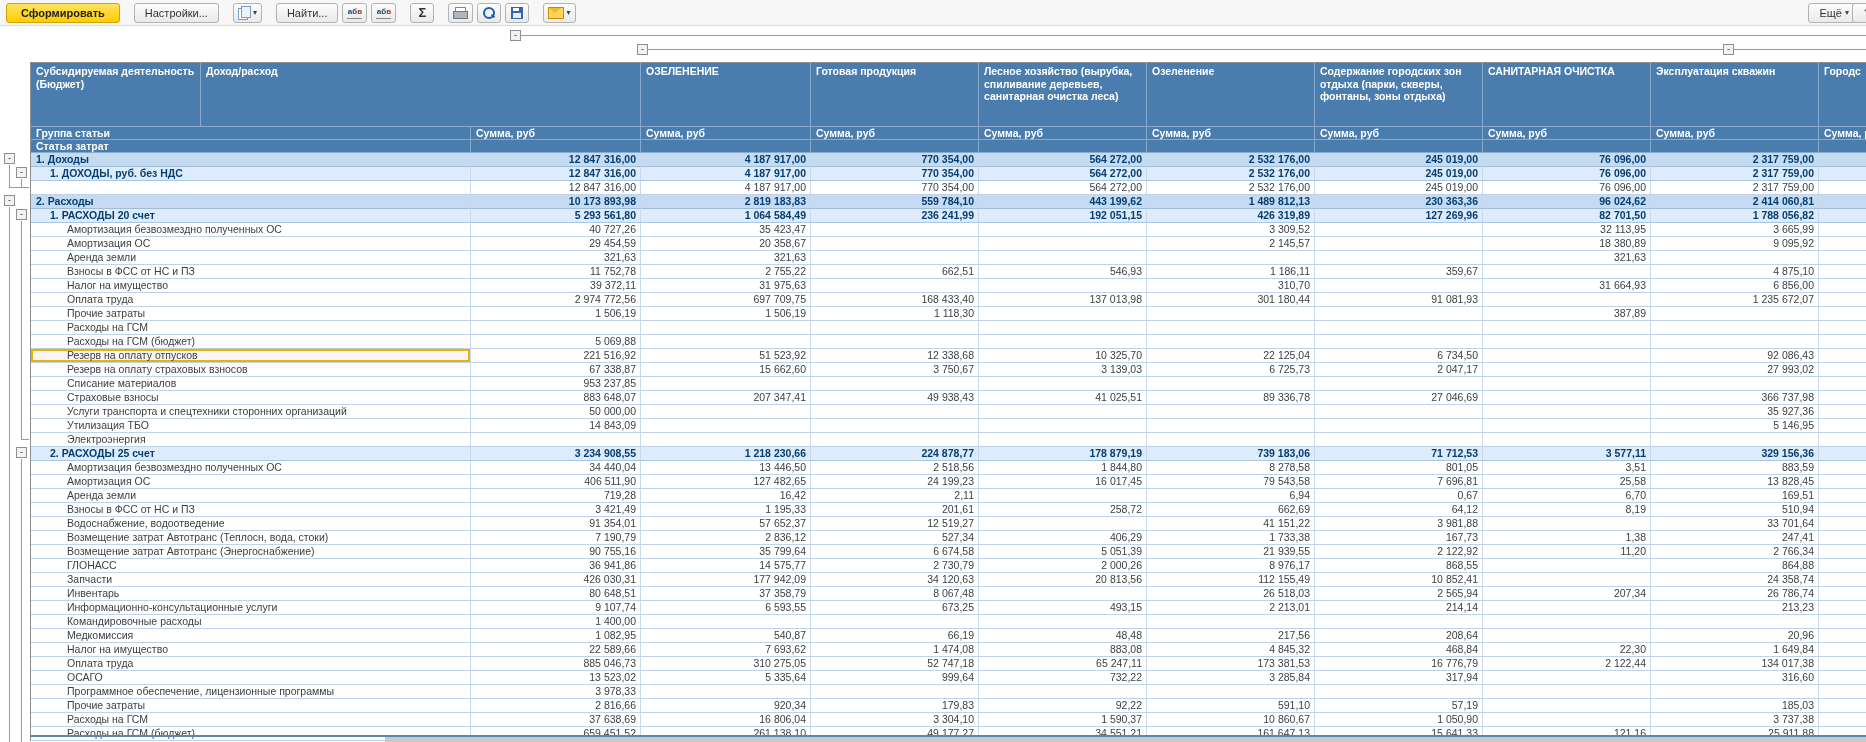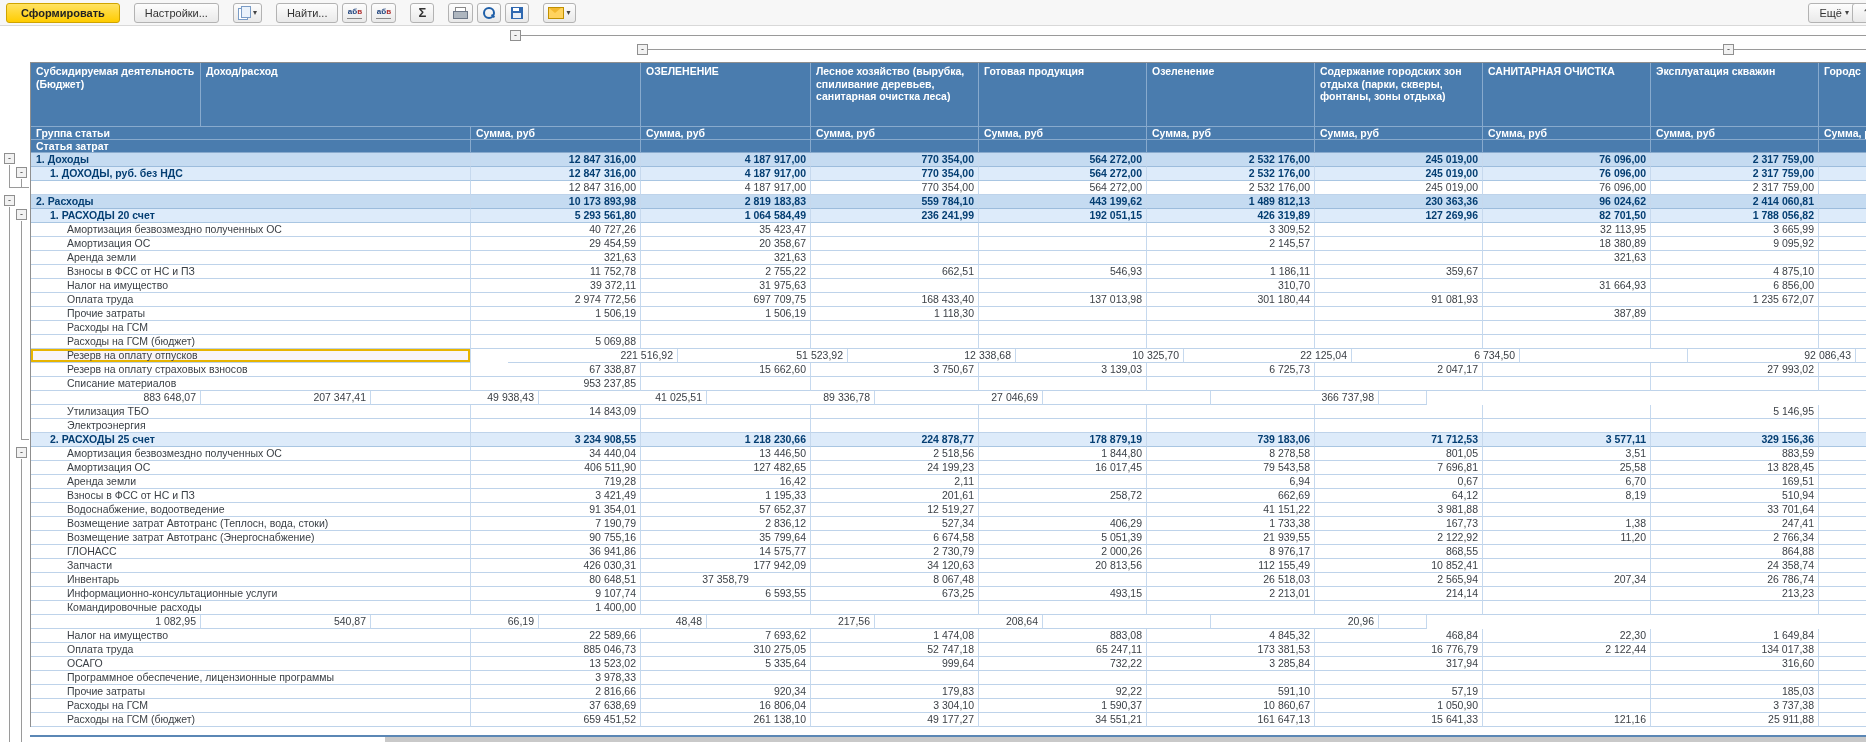--- a/index.html
+++ b/index.html
@@ -122,22 +122,22 @@
   <div class="gbox" style="left:510px;top:4px;">-</div>
   <div class="cg-line" style="left:648px;top:23px;width:1218px;"></div>
   <div class="gbox" style="left:637px;top:18px;">-</div>
   <div class="gbox" style="left:1723px;top:18px;">-</div>
 
   <div class="grid">
       <div class="rw hd hmain">
         <div class="c lab" style="width: 170px;">Субсидируемая деятельность (Бюджет)</div>
         <div class="c lab" style="width: 440px;">Доход/расход</div>
         <div class="c lab" style="width: 170px;">ОЗЕЛЕНЕНИЕ</div>
+        <div class="c lab" style="width: 168px;">Готовая продукция</div>
         <div class="c lab" style="width: 168px;">Лесное хозяйство (вырубка, спиливание деревьев, санитарная очистка леса)</div>
-        <div class="c lab" style="width: 168px;">Готовая продукция</div>
         <div class="c lab" style="width: 168px;">Озеленение</div>
         <div class="c lab" style="width: 168px;">Содержание городских зон отдыха (парки, скверы, фонтаны, зоны отдыха)</div>
         <div class="c lab" style="width: 168px;">САНИТАРНАЯ ОЧИСТКА</div>
         <div class="c lab" style="width: 168px;">Эксплуатация скважин</div>
         <div class="c lab" style="width: 48px;">Городс</div>
       </div>
       <div class="rw hd hdim">
         <div class="c lab" style="width: 440px;">Группа статьи</div>
         <div class="c lab" style="width: 170px;">Сумма, руб</div>
         <div class="c lab" style="width: 170px;">Сумма, руб</div>
@@ -325,21 +325,21 @@
         <div class="c num" style="width: 168px;"></div>
         <div class="c num" style="width: 168px;"></div>
         <div class="c num" style="width: 168px;"></div>
         <div class="c num" style="width: 168px;"></div>
         <div class="c num" style="width: 168px;"></div>
         <div class="c num" style="width: 168px;"></div>
         <div class="c num" style="width: 48px;"></div>
       </div>
       <div class="rw ">
         <div class="c lab ind3 sel" style="width: 440px;">Резерв на оплату отпусков</div>
-        <div class="c num" style="width: 170px; margin-left: 37px;">221 516,92</div>
+        <div class="c num" style="width: 170px;">221 516,92</div>
         <div class="c num" style="width: 170px;">51 523,92</div>
         <div class="c num" style="width: 168px;">12 338,68</div>
         <div class="c num" style="width: 168px;">10 325,70</div>
         <div class="c num" style="width: 168px;">22 125,04</div>
         <div class="c num" style="width: 168px;">6 734,50</div>
         <div class="c num" style="width: 168px;"></div>
         <div class="c num" style="width: 168px;">92 086,43</div>
         <div class="c num" style="width: 48px;"></div>
       </div>
       <div class="rw ">
@@ -360,28 +360,41 @@
         <div class="c num" style="width: 170px;"></div>
         <div class="c num" style="width: 168px;"></div>
         <div class="c num" style="width: 168px;"></div>
         <div class="c num" style="width: 168px;"></div>
         <div class="c num" style="width: 168px;"></div>
         <div class="c num" style="width: 168px;"></div>
         <div class="c num" style="width: 168px;"></div>
         <div class="c num" style="width: 48px;"></div>
       </div>
       <div class="rw ">
+        <div class="c lab ind3" style="width: 440px;">Страховые взносы</div>
         <div class="c num" style="width: 170px;">883 648,07</div>
         <div class="c num" style="width: 170px;">207 347,41</div>
         <div class="c num" style="width: 168px;">49 938,43</div>
         <div class="c num" style="width: 168px;">41 025,51</div>
         <div class="c num" style="width: 168px;">89 336,78</div>
         <div class="c num" style="width: 168px;">27 046,69</div>
         <div class="c num" style="width: 168px;"></div>
         <div class="c num" style="width: 168px;">366 737,98</div>
+        <div class="c num" style="width: 48px;"></div>
+      </div>
+      <div class="rw ">
+        <div class="c lab ind3" style="width: 440px;">Услуги транспорта и спецтехники сторонних организаций</div>
+        <div class="c num" style="width: 170px;">50 000,00</div>
+        <div class="c num" style="width: 170px;"></div>
+        <div class="c num" style="width: 168px;"></div>
+        <div class="c num" style="width: 168px;"></div>
+        <div class="c num" style="width: 168px;"></div>
+        <div class="c num" style="width: 168px;"></div>
+        <div class="c num" style="width: 168px;"></div>
+        <div class="c num" style="width: 168px;">35 927,36</div>
         <div class="c num" style="width: 48px;"></div>
       </div>
       <div class="rw ">
         <div class="c lab ind3" style="width: 440px;">Утилизация ТБО</div>
         <div class="c num" style="width: 170px;">14 843,09</div>
         <div class="c num" style="width: 170px;"></div>
         <div class="c num" style="width: 168px;"></div>
         <div class="c num" style="width: 168px;"></div>
         <div class="c num" style="width: 168px;"></div>
         <div class="c num" style="width: 168px;"></div>
@@ -517,21 +530,21 @@
         <div class="c num" style="width: 168px;">20 813,56</div>
         <div class="c num" style="width: 168px;">112 155,49</div>
         <div class="c num" style="width: 168px;">10 852,41</div>
         <div class="c num" style="width: 168px;"></div>
         <div class="c num" style="width: 168px;">24 358,74</div>
         <div class="c num" style="width: 48px;"></div>
       </div>
       <div class="rw ">
         <div class="c lab ind3" style="width: 440px;">Инвентарь</div>
         <div class="c num" style="width: 170px;">80 648,51</div>
-        <div class="c num" style="width: 170px; text-align: center;">37 358,79</div>
+        <div class="c num" style="width: 170px;">37 358,79</div>
         <div class="c num" style="width: 168px;">8 067,48</div>
         <div class="c num" style="width: 168px;"></div>
         <div class="c num" style="width: 168px;">26 518,03</div>
         <div class="c num" style="width: 168px;">2 565,94</div>
         <div class="c num" style="width: 168px;">207,34</div>
         <div class="c num" style="width: 168px;">26 786,74</div>
         <div class="c num" style="width: 48px;"></div>
       </div>
       <div class="rw ">
         <div class="c lab ind3" style="width: 440px;">Информационно-консультационные услуги</div>
@@ -551,20 +564,21 @@
         <div class="c num" style="width: 170px;"></div>
         <div class="c num" style="width: 168px;"></div>
         <div class="c num" style="width: 168px;"></div>
         <div class="c num" style="width: 168px;"></div>
         <div class="c num" style="width: 168px;"></div>
         <div class="c num" style="width: 168px;"></div>
         <div class="c num" style="width: 168px;"></div>
         <div class="c num" style="width: 48px;"></div>
       </div>
       <div class="rw ">
+        <div class="c lab ind3" style="width: 440px;">Медкомиссия</div>
         <div class="c num" style="width: 170px;">1 082,95</div>
         <div class="c num" style="width: 170px;">540,87</div>
         <div class="c num" style="width: 168px;">66,19</div>
         <div class="c num" style="width: 168px;">48,48</div>
         <div class="c num" style="width: 168px;">217,56</div>
         <div class="c num" style="width: 168px; text-align: right;">208,64</div>
         <div class="c num" style="width: 168px;"></div>
         <div class="c num" style="width: 168px;">20,96</div>
         <div class="c num" style="width: 48px;"></div>
       </div>

